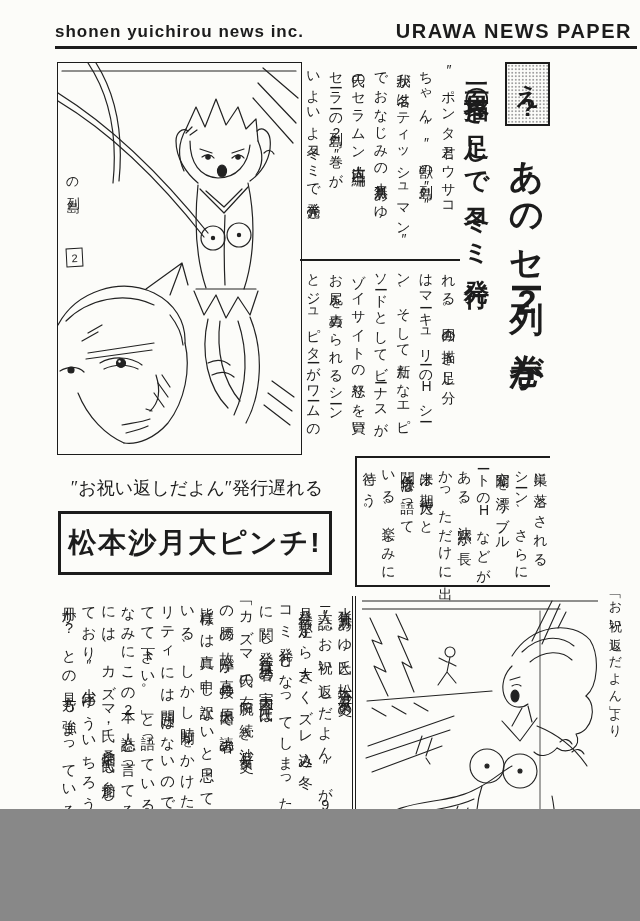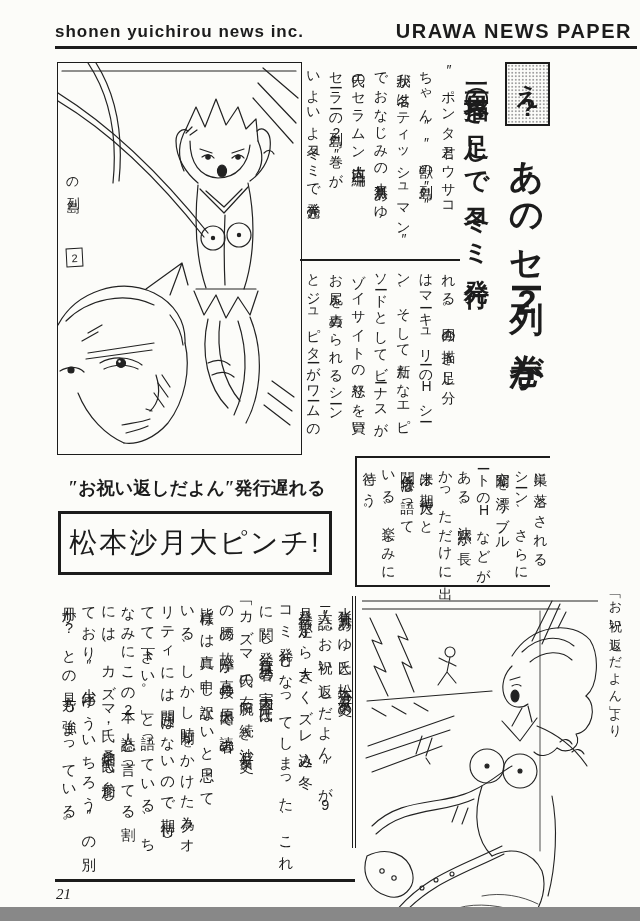--- a/index.html
+++ b/index.html
@@ -1,21 +1,21 @@
 <!DOCTYPE html>
 <html lang="ja"><head>
 <meta charset="utf-8">
 <style>
   :root{
     --paper:#fcfcf9;
     --ink:#1c1c1c;
   }
   html,body{margin:0;padding:0;background:#888;}
   .sheet{
-    position:relative;width:640px;height:907px;margin:0 auto;
+    position:relative;width:640px;height:809px;margin:0 auto;
     background:var(--paper);color:var(--ink);overflow:hidden;
     font-family:"Liberation Sans","DejaVu Sans",sans-serif;
   }
   
   .masthead-left{
     position:absolute;left:55px;top:22px;font-size:17px;font-weight:bold;
     letter-spacing:1px;
   }
   .masthead-right{
     position:absolute;right:8px;top:20px;font-size:20px;font-weight:bold;
@@ -64,28 +64,28 @@
     position:absolute;left:63px;top:168px;writing-mode:vertical-rl;text-orientation:upright;
     font-size:13px;letter-spacing:4px;transform:rotate(-2deg);
   }
   .hand-number{
     position:absolute;left:66px;top:248px;width:15px;height:17px;border:1.2px solid var(--ink);
     font-size:11px;display:flex;align-items:center;justify-content:center;transform:rotate(-3deg);
   }
   
   .second-kicker{
     position:absolute;left:58px;top:476px;width:278px;text-align:center;
-    font-size:18px;font-weight:bold;
+    font-size:18px;font-weight:normal;
     font-family:"Liberation Serif","DejaVu Serif",serif;
   }
   .boxed-headline{
     position:absolute;left:58px;top:511px;width:274px;height:64px;
     border:3px solid var(--ink);box-sizing:border-box;
     display:flex;align-items:center;justify-content:center;
-    font-size:28px;letter-spacing:2px;font-weight:400;
+    font-size:28px;letter-spacing:2px;font-weight:700;
   }
   .bottom-block{left:58px;top:596px;width:296px;height:281px;--pitch:19.7px;font-size:14.5px;letter-spacing:3.8px;}
   .bottom-rule{position:absolute;left:55px;top:879px;width:300px;height:2.5px;background:var(--ink);}
   .v-separator{
     position:absolute;left:352px;top:596px;width:4px;height:252px;
     border-left:1.3px solid var(--ink);border-right:1.3px solid var(--ink);box-sizing:border-box;
   }
   
   .illust-bottom{position:absolute;left:362px;top:596px;width:236px;height:322px;}
   .right-caption{left:606px;top:590px;height:190px;font-size:13px;letter-spacing:2px;}

